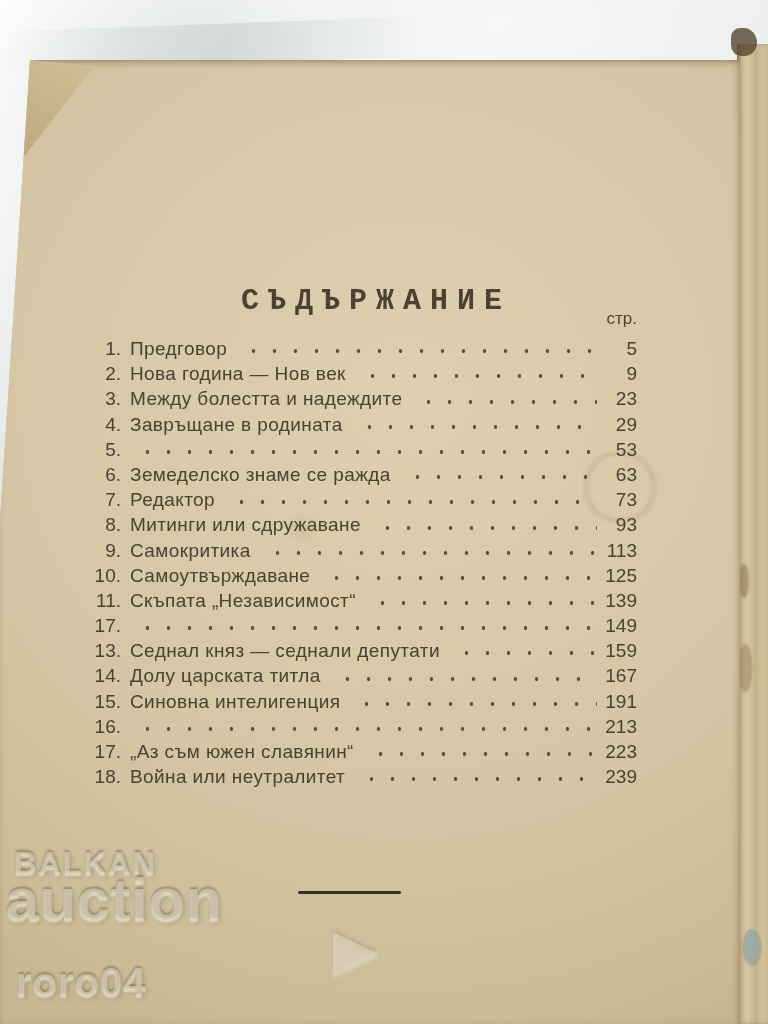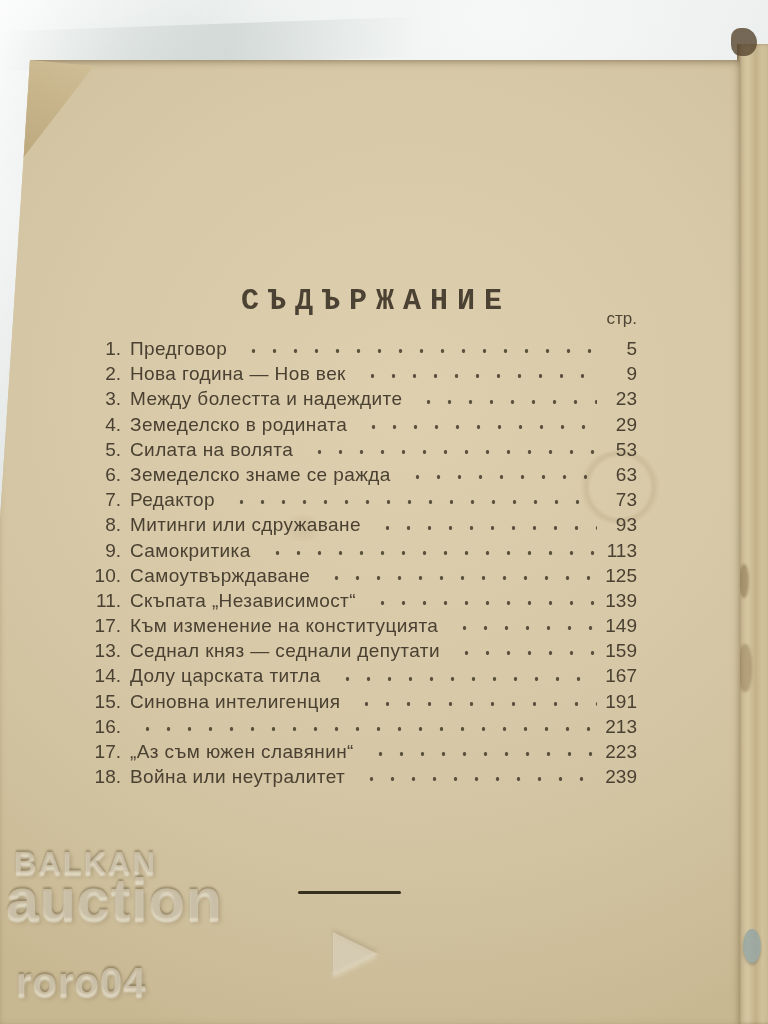--- a/index.html
+++ b/index.html
@@ -140,28 +140,27 @@
 
   <div class="row">
     <span class="num">3.</span>
     <span class="t">Между болестта и надеждите</span>
     <span class="leader"></span>
     <span class="pg">23</span>
   </div>
 
   <div class="row">
     <span class="num">4.</span>
-    <span class="t">Земеделско в родината</span>
+    <span class="t">Завръщане в родината</span>
     <span class="leader"></span>
     <span class="pg">29</span>
   </div>
 
   <div class="row">
     <span class="num">5.</span>
-    <span class="t">Силата на волята</span>
     <span class="leader"></span>
     <span class="pg">53</span>
   </div>
 
   <div class="row">
     <span class="num">6.</span>
     <span class="t">Земеделско знаме се ражда</span>
     <span class="leader"></span>
     <span class="pg">63</span>
   </div>
@@ -196,21 +195,20 @@
 
   <div class="row">
     <span class="num">11.</span>
     <span class="t">Скъпата „Независимост“</span>
     <span class="leader"></span>
     <span class="pg">139</span>
   </div>
 
   <div class="row">
     <span class="num">17.</span>
-    <span class="t">Към изменение на конституцията</span>
     <span class="leader"></span>
     <span class="pg">149</span>
   </div>
 
   <div class="row">
     <span class="num">13.</span>
     <span class="t">Седнал княз — седнали депутати</span>
     <span class="leader"></span>
     <span class="pg">159</span>
   </div>

